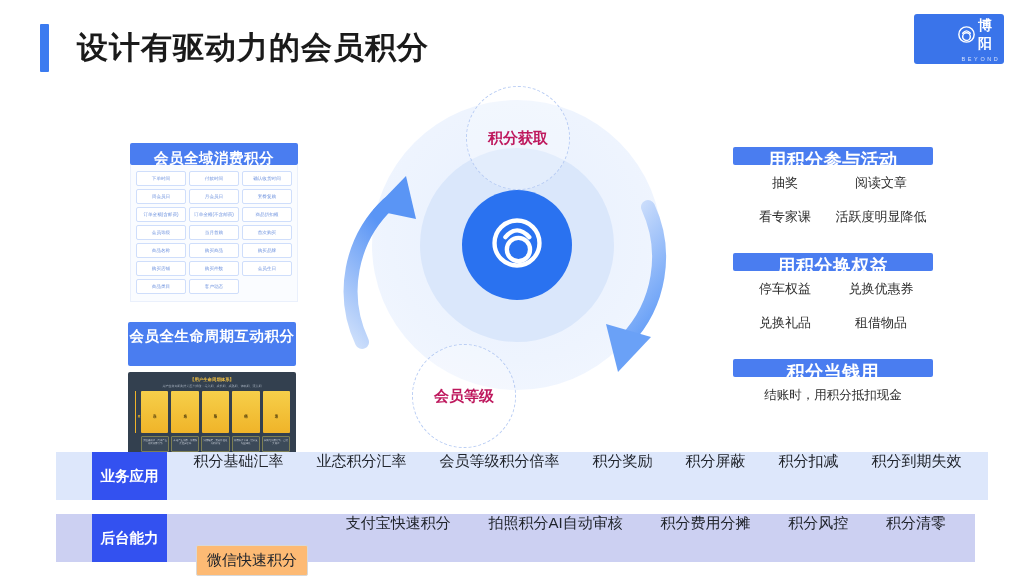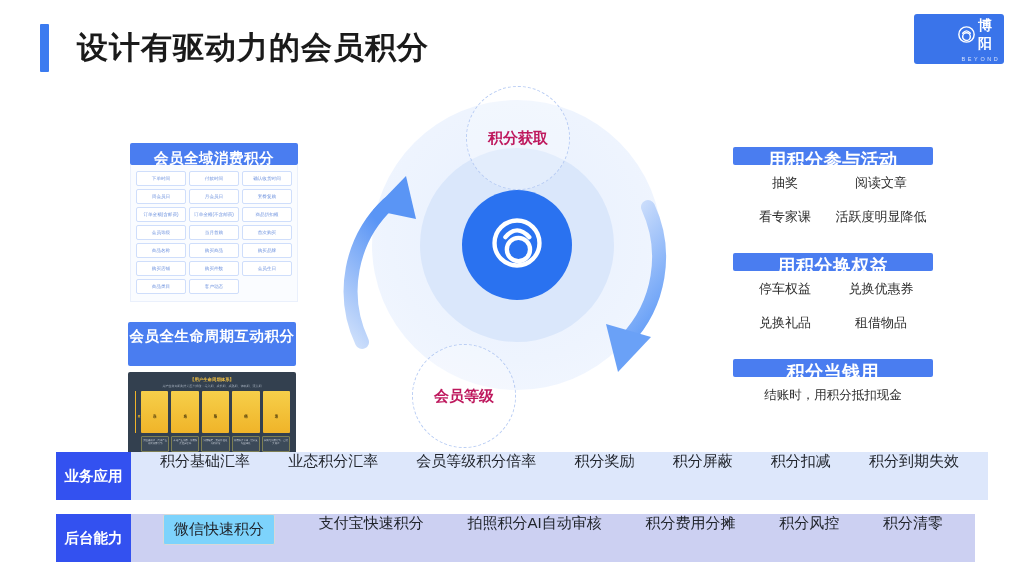--- a/index.html
+++ b/index.html
@@ -116,26 +116,26 @@
   #card-activity { left: 733px; top: 147px; }
   #card-benefit  { left: 733px; top: 253px; }
   #card-cash     { left: 733px; top: 359px; }
 
   
   .bottom-row { position: absolute; left: 56px; height: 48px; display: flex; align-items: stretch; }
   #row-business { top: 452px; width: 932px; background: #dde7fb; }
   #row-backend  { top: 514px; width: 919px; background: #ccd0f2; }
   .row-label {
     width: 75px; background: #3351f0; color: #fff; font-weight: bold; font-size: 14.5px;
-    display: flex; align-items: center; justify-content: center; flex: 0 0 75px;
+    display: flex; align-items: center; justify-content: center; flex: 0 0 75px; margin-left: 36px;
   }
   .row-items { flex: 1; display: flex; align-items: flex-start; justify-content: space-around; padding: 0 10px; }
   .row-items span { font-size: 15px; color: #21252c; white-space: nowrap; }
   .row-items span.highlight {
-    background: #7dd3fc; border: 1px solid #d8d8d8; padding: 5px 10px; border-radius: 2px;
+    background: #fdba74; border: 1px solid #d8d8d8; padding: 5px 10px; border-radius: 2px; margin-top: 31px;
   }
 </style>
 </head>
 <body>
 
 <div class="slide">
 
   <div class="title-bar">
     <div class="title-accent"></div>
     <div class="title-text">设计有驱动力的会员积分</div>

